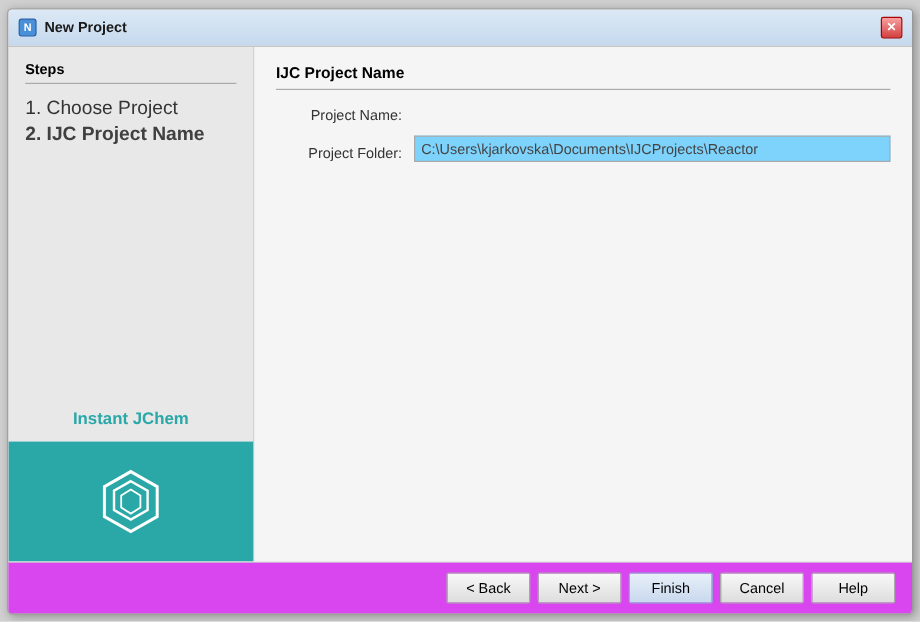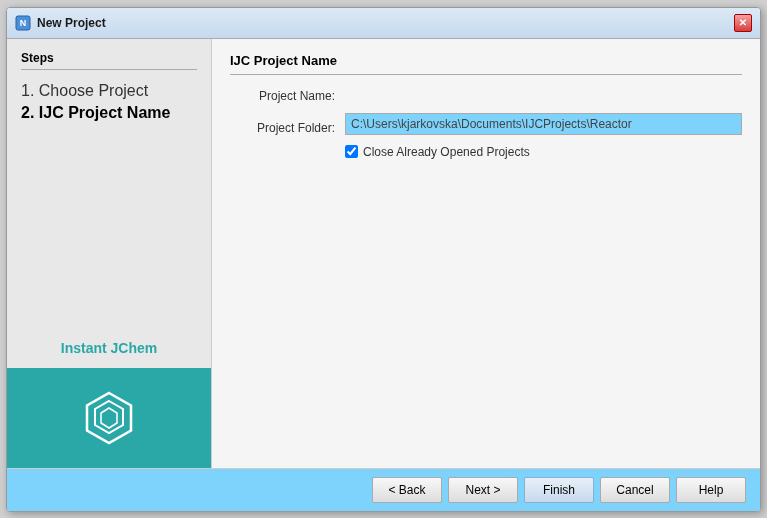--- a/index.html
+++ b/index.html
@@ -85,21 +85,21 @@
       border-bottom: 1px solid #aaa;
       padding-bottom: 4px;
     }
     .step-item {
       font-size: 16px;
       padding: 2px 0;
       color: #333;
     }
     .step-item.active {
       font-weight: bold;
-      color: #000000;
+      color: #404040;
     }
     .sidebar-brand {
       padding: 12px 14px;
       color: #2aa8a8;
       font-size: 14px;
       font-weight: bold;
       text-align: center;
     }
     .sidebar-logo {
       background: #2aa8a8;
@@ -165,21 +165,21 @@
     }
     .checkbox-row input[type=checkbox] {
       cursor: pointer;
     }
     .checkbox-label {
       font-size: 12px;
       color: #333;
     }
     .footer {
       border-top: 1px solid #ccc;
-      background: #7dd3fc;
+      background: #d946ef;
       padding: 8px 14px;
       display: flex;
       justify-content: flex-end;
       gap: 6px;
       border-radius: 0 0 3px 3px;
     }
     .footer-btn {
       height: 26px;
       min-width: 70px;
       padding: 0 12px;
@@ -249,24 +249,20 @@
       <div class="form-row">
         <label class="form-label">Project Name:</label>
       </div>
 
 
       <div class="form-row">
         <label class="form-label">Project Folder:</label>
         <input class="form-input form-input-readonly" type="text" readonly="" value="C:\Users\kjarkovska\Documents\IJCProjects\Reactor" style="">
       </div>
 
-      <div class="checkbox-row">
-        <input type="checkbox" checked="" style="">
-        <label class="checkbox-label">Close Already Opened Projects</label>
-      </div>
     </div>
   </div>
 
   <div class="footer">
     <button class="footer-btn">&lt; Back</button>
     <button class="footer-btn">Next &gt;</button>
     <button class="footer-btn primary">Finish</button>
     <button class="footer-btn">Cancel</button>
     <button class="footer-btn">Help</button>
   </div>

